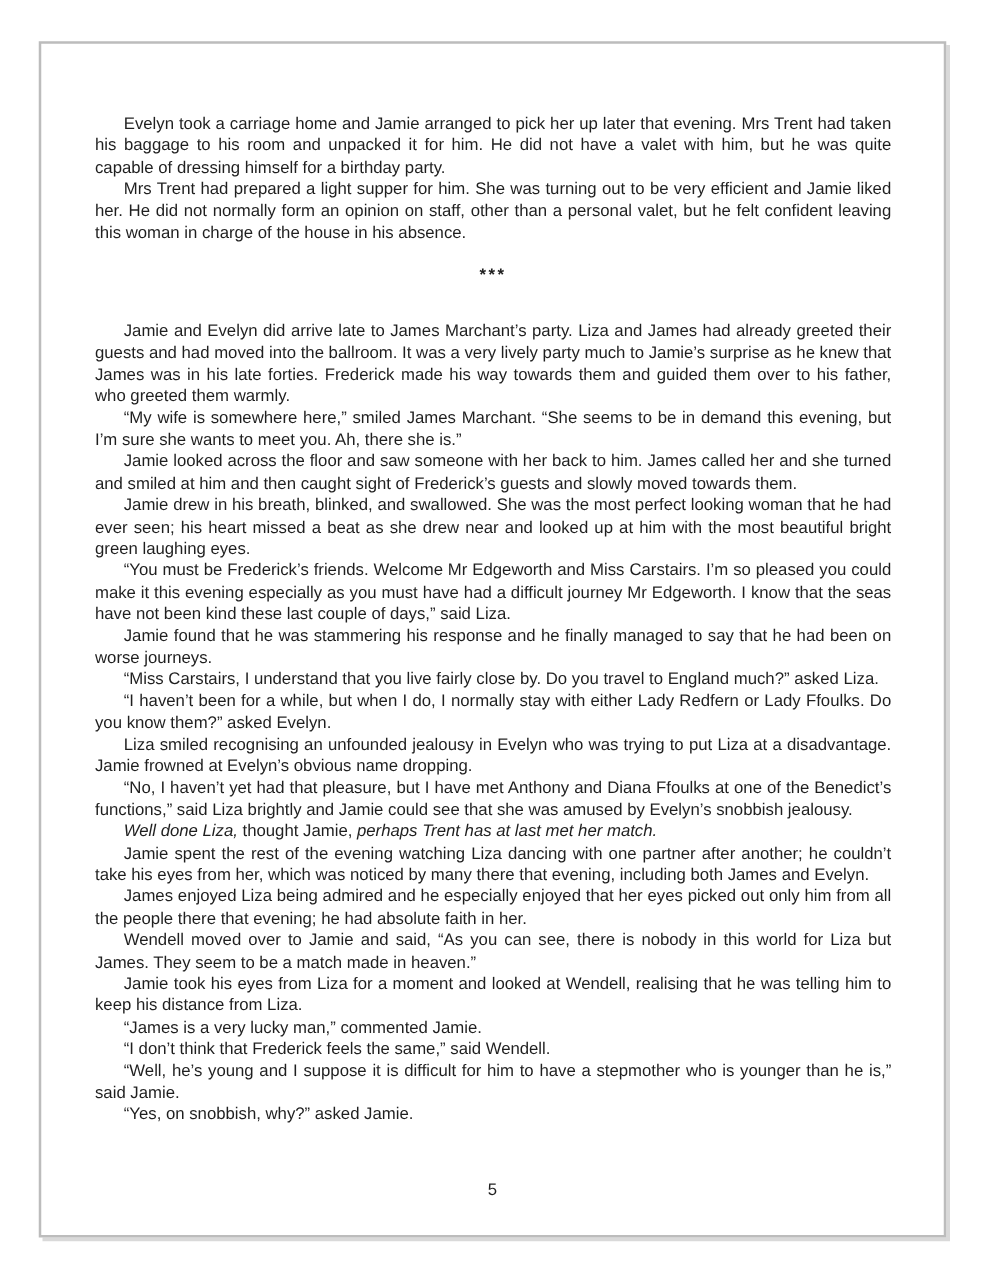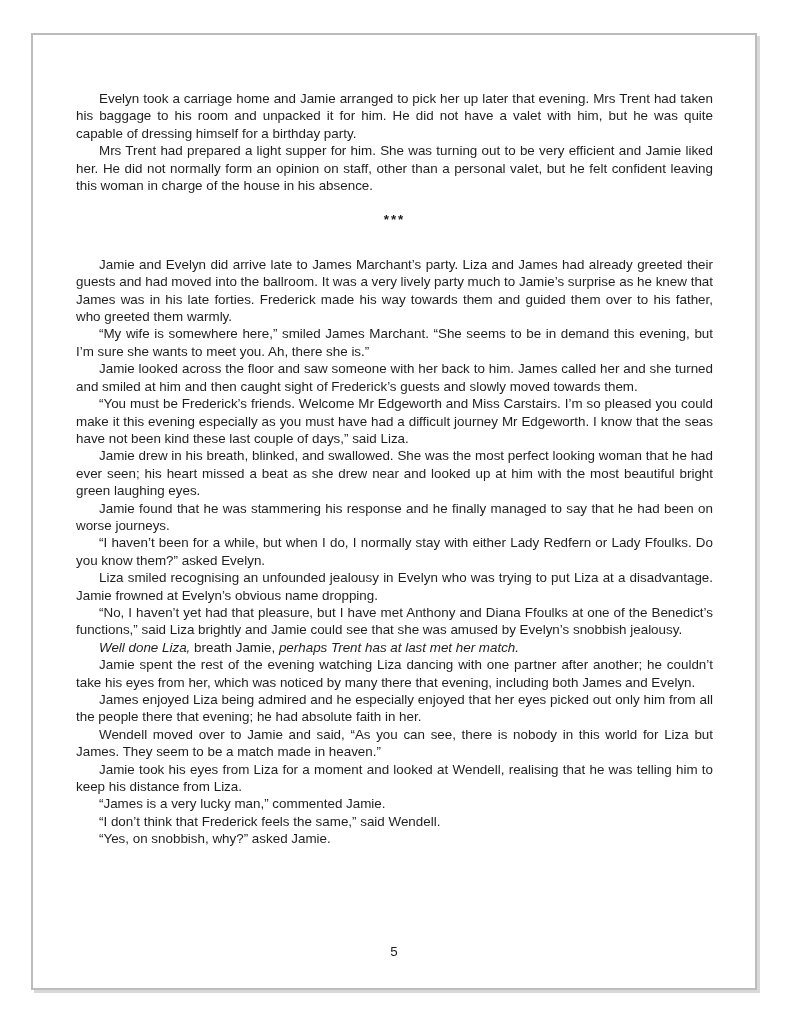--- a/index.html
+++ b/index.html
@@ -66,30 +66,32 @@
 
 <div class="canvas">
   <div class="page">
     <div class="text-block">
         <p>Evelyn took a carriage home and Jamie arranged to pick her up later that evening. Mrs Trent had taken his baggage to his room and unpacked it for him. He did not have a valet with him, but he was quite capable of dressing himself for a birthday party.</p>
         <p>Mrs Trent had prepared a light supper for him. She was turning out to be very efficient and Jamie liked her. He did not normally form an opinion on staff, other than a personal valet, but he felt confident leaving this woman in charge of the house in his absence.</p>
         <p class="separator">***</p>
         <p>Jamie and Evelyn did arrive late to James Marchant’s party. Liza and James had already greeted their guests and had moved into the ballroom. It was a very lively party much to Jamie’s surprise as he knew that James was in his late forties. Frederick made his way towards them and guided them over to his father, who greeted them warmly.</p>
         <p>“My wife is somewhere here,” smiled James Marchant. “She seems to be in demand this evening, but I’m sure she wants to meet you. Ah, there she is.”</p>
         <p>Jamie looked across the floor and saw someone with her back to him. James called her and she turned and smiled at him and then caught sight of Frederick’s guests and slowly moved towards them.</p>
+        <p>Jamie drew in his breath, blinked, and swallowed. She was the most perfect looking woman that he had ever seen; his heart missed a beat as she drew near and looked up at him with the most beautiful bright green laughing eyes.</p>
         <p>“You must be Frederick’s friends. Welcome Mr Edgeworth and Miss Carstairs. I’m so pleased you could make it this evening especially as you must have had a difficult journey Mr Edgeworth. I know that the seas have not been kind these last couple of days,” said Liza.</p>
-        <p>Jamie drew in his breath, blinked, and swallowed. She was the most perfect looking woman that he had ever seen; his heart missed a beat as she drew near and looked up at him with the most beautiful bright green laughing eyes.</p>
         <p>Jamie found that he was stammering his response and he finally managed to say that he had been on worse journeys.</p>
+        <p>“Miss Carstairs, I understand that you live fairly close by. Do you travel to England much?” asked Liza.</p>
         <p>“I haven’t been for a while, but when I do, I normally stay with either Lady Redfern or Lady Ffoulks. Do you know them?” asked Evelyn.</p>
         <p>Liza smiled recognising an unfounded jealousy in Evelyn who was trying to put Liza at a disadvantage. Jamie frowned at Evelyn’s obvious name dropping.</p>
         <p>“No, I haven’t yet had that pleasure, but I have met Anthony and Diana Ffoulks at one of the Benedict’s functions,” said Liza brightly and Jamie could see that she was amused by Evelyn’s snobbish jealousy.</p>
-        <p><em>Well done Liza,</em><span> breath Jamie, </span><em>perhaps Trent has at last met her match.</em></p>
+        <p><em>Well done Liza,</em><span> thought Jamie, </span><em>perhaps Trent has at last met her match.</em></p>
         <p>Jamie spent the rest of the evening watching Liza dancing with one partner after another; he couldn’t take his eyes from her, which was noticed by many there that evening, including both James and Evelyn.</p>
         <p>James enjoyed Liza being admired and he especially enjoyed that her eyes picked out only him from all the people there that evening; he had absolute faith in her.</p>
         <p>Wendell moved over to Jamie and said, “As you can see, there is nobody in this world for Liza but James. They seem to be a match made in heaven.”</p>
         <p>Jamie took his eyes from Liza for a moment and looked at Wendell, realising that he was telling him to keep his distance from Liza.</p>
         <p>“James is a very lucky man,” commented Jamie.</p>
         <p>“I don’t think that Frederick feels the same,” said Wendell.</p>
+        <p>“Well, he’s young and I suppose it is difficult for him to have a stepmother who is younger than he is,” said Jamie.</p>
         <p>“Yes, on snobbish, why?” asked Jamie.</p>
       </div>
     <div class="page-number">5</div>
   </div>
 </div>
 
 </body></html>

